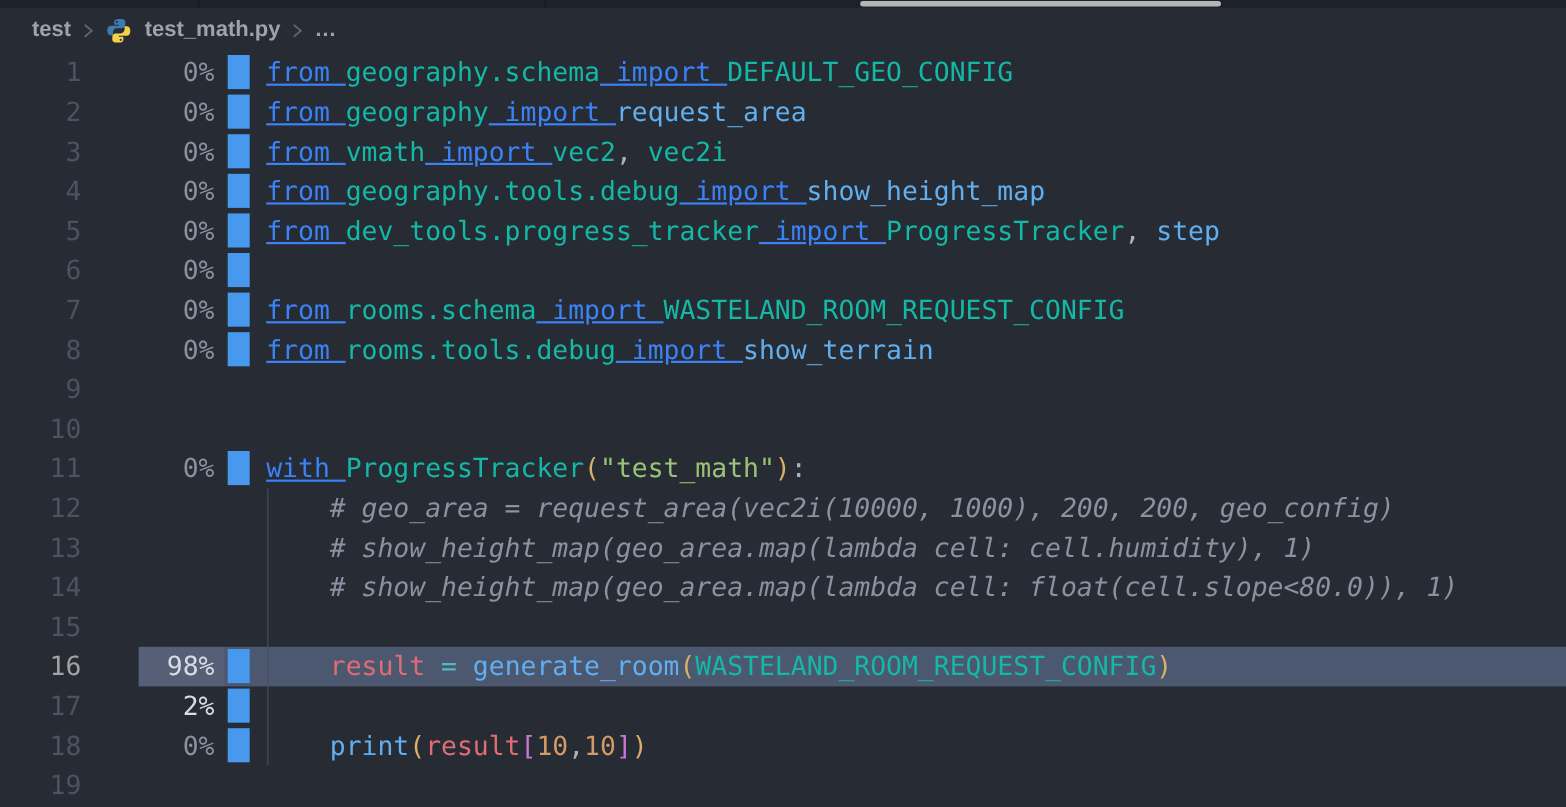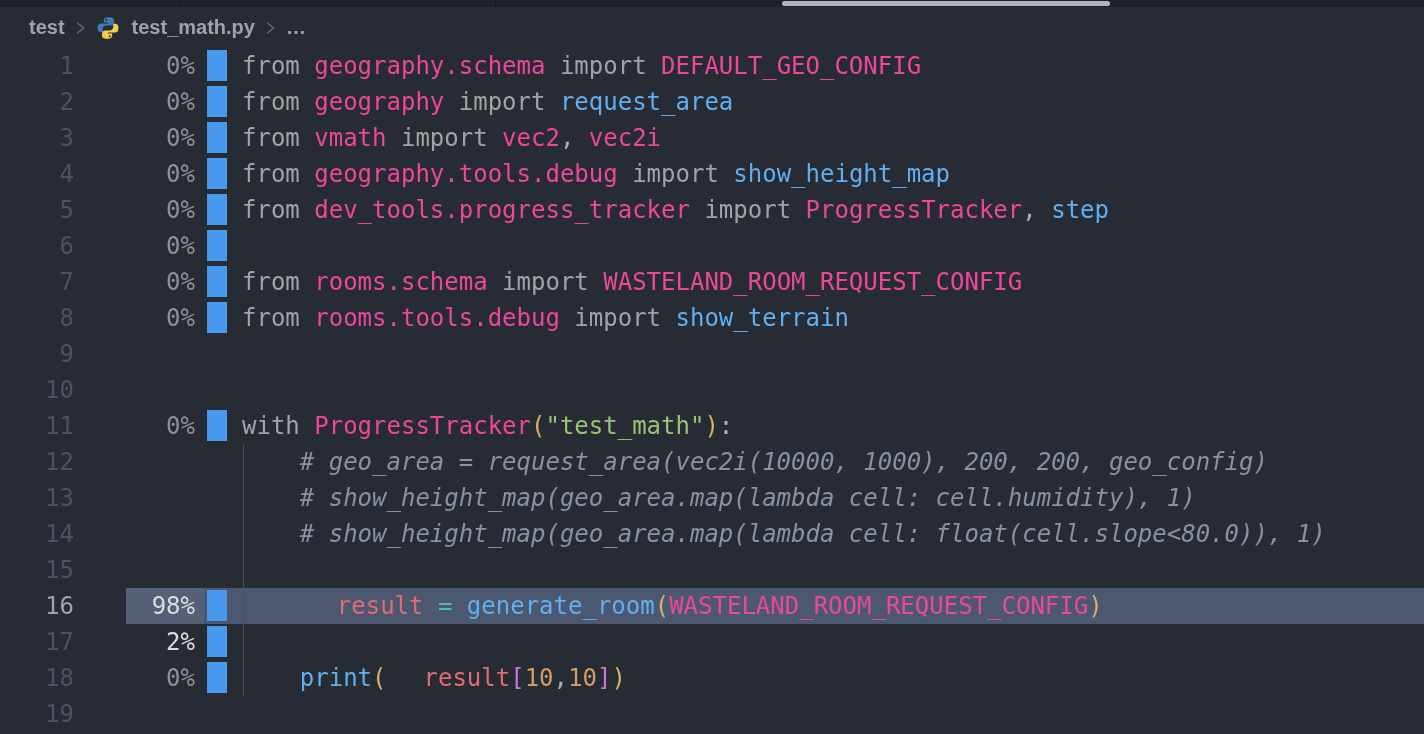--- a/index.html
+++ b/index.html
@@ -35,25 +35,25 @@
   .ln  { text-align:right; color:#4b5362; position:relative; z-index:1; cursor:pointer; }
   .row.hl .ln { color:#a3a3a3; }
   .pct { text-align:right; color:#8b919e; position:relative; z-index:1; }
   .pct.bright { color:#d9dce2; }
   .barcell { position:relative; z-index:1; }
   .covbar { display:block; margin:2px 0 0 12px; width:20px; height:31px; background:#4898ee; }
   .code { white-space:pre; position:relative; z-index:1; color:#abb2bf; }
   .indent-guide { position:absolute; left:243px; top:396px; width:1px; height:252px;
                   background:#4a505c; z-index:2; }
   
-  .tok-k { color:#a3a3a3; }              
-  .tok-y { color:#ec4899; }              
+  .tok-k { color:#3b82f6;text-decoration:underline; }              
+  .tok-y { color:#14b8a6; }              
   .tok-b { color:#61afef;text-align:right; }              
   .tok-g { color:#98c379; }              
-  .tok-r { color:#e06c75;margin-left:37px; }              
+  .tok-r { color:#e06c75; }              
   .tok-o { color:#d19a66; }              
   .tok-c { color:#8a92a1; font-style:italic; } 
   .tok-p { color:#abb2bf; }              
   .tok-t { color:#56b6c2; }              
   .tok-a { color:#d7b06a; }              
   .tok-m { color:#cc75d6; }              
 </style>
 </head>
 <body>
 

